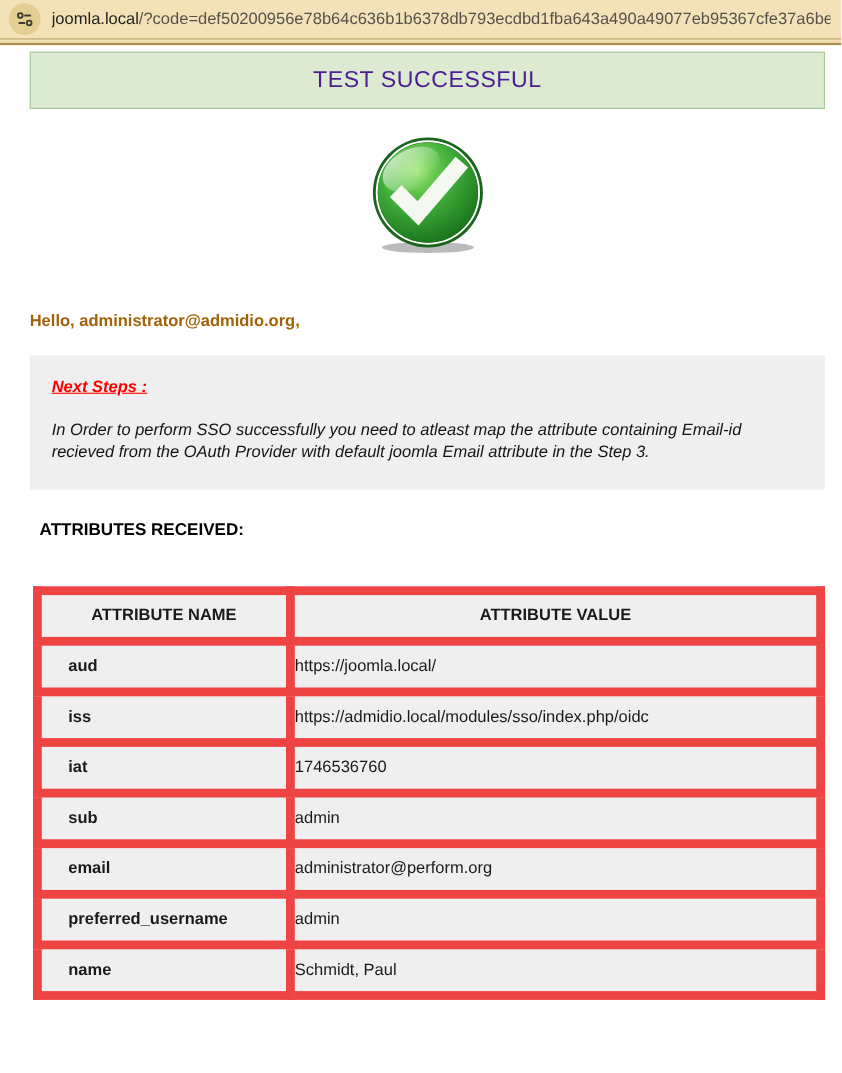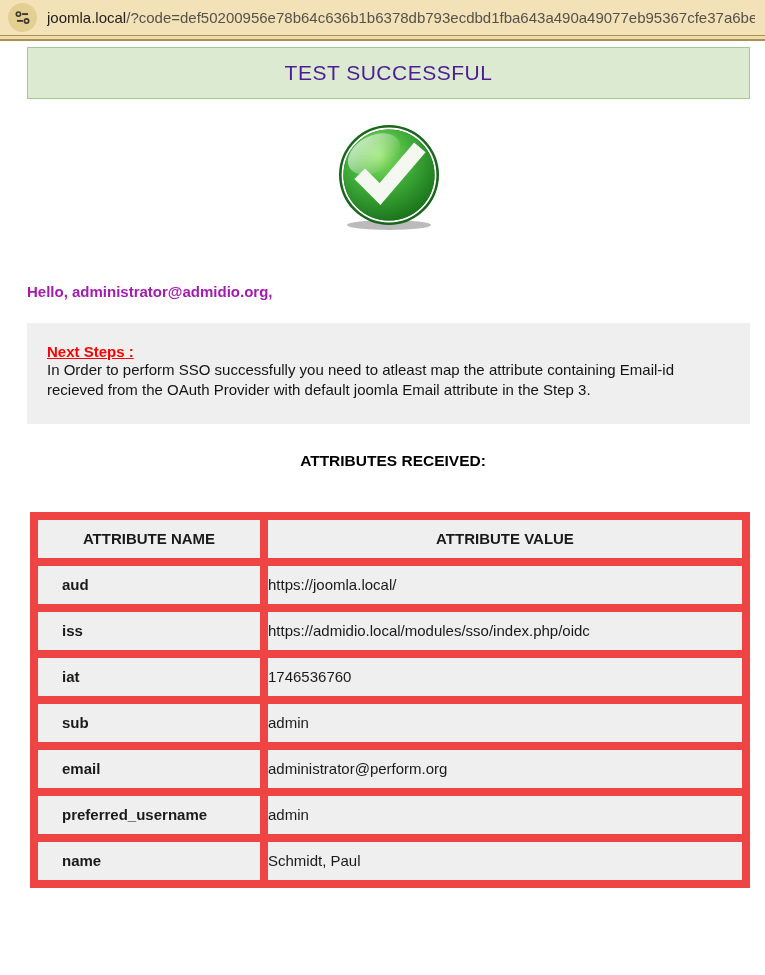--- a/index.html
+++ b/index.html
@@ -58,45 +58,45 @@
   }
   .check-wrap {
     margin-top: 25px;
     display: flex;
     justify-content: center;
   }
   .greeting {
     margin-top: 51px;
     font-size: 15px;
     font-weight: bold;
-    color: #a21caf;
+    color: #a16207;
   }
   .next-steps {
     margin-top: 23px;
     background: #efefef;
     padding: 20px 20px 24px 20px;
-    width: 732px; max-width: 100%;
+    width: 732px; max-width: 100%; font-style: italic;
   }
   .next-steps-heading {
     color: #ff0000;
     font-weight: bold;
     font-size: 15px;
     text-decoration: underline;
   }
   .next-steps-body {
+    margin-top: 21px;
     font-size: 15px;
     line-height: 1.32;
     color: #141414;
   }
   .attrs-heading {
     margin: 28px 0 0 9px;
     font-size: 15.5px;
     font-weight: bold;
     color: #000;
-    text-align: center;
   }
   table.attrs {
     margin: 42px 0 0 3px;
     border-collapse: collapse;
     width: 720px;
     table-layout: fixed;
     background: #f0efef;
   }
   table.attrs th, table.attrs td {
     border: 8px solid #ef4444;

